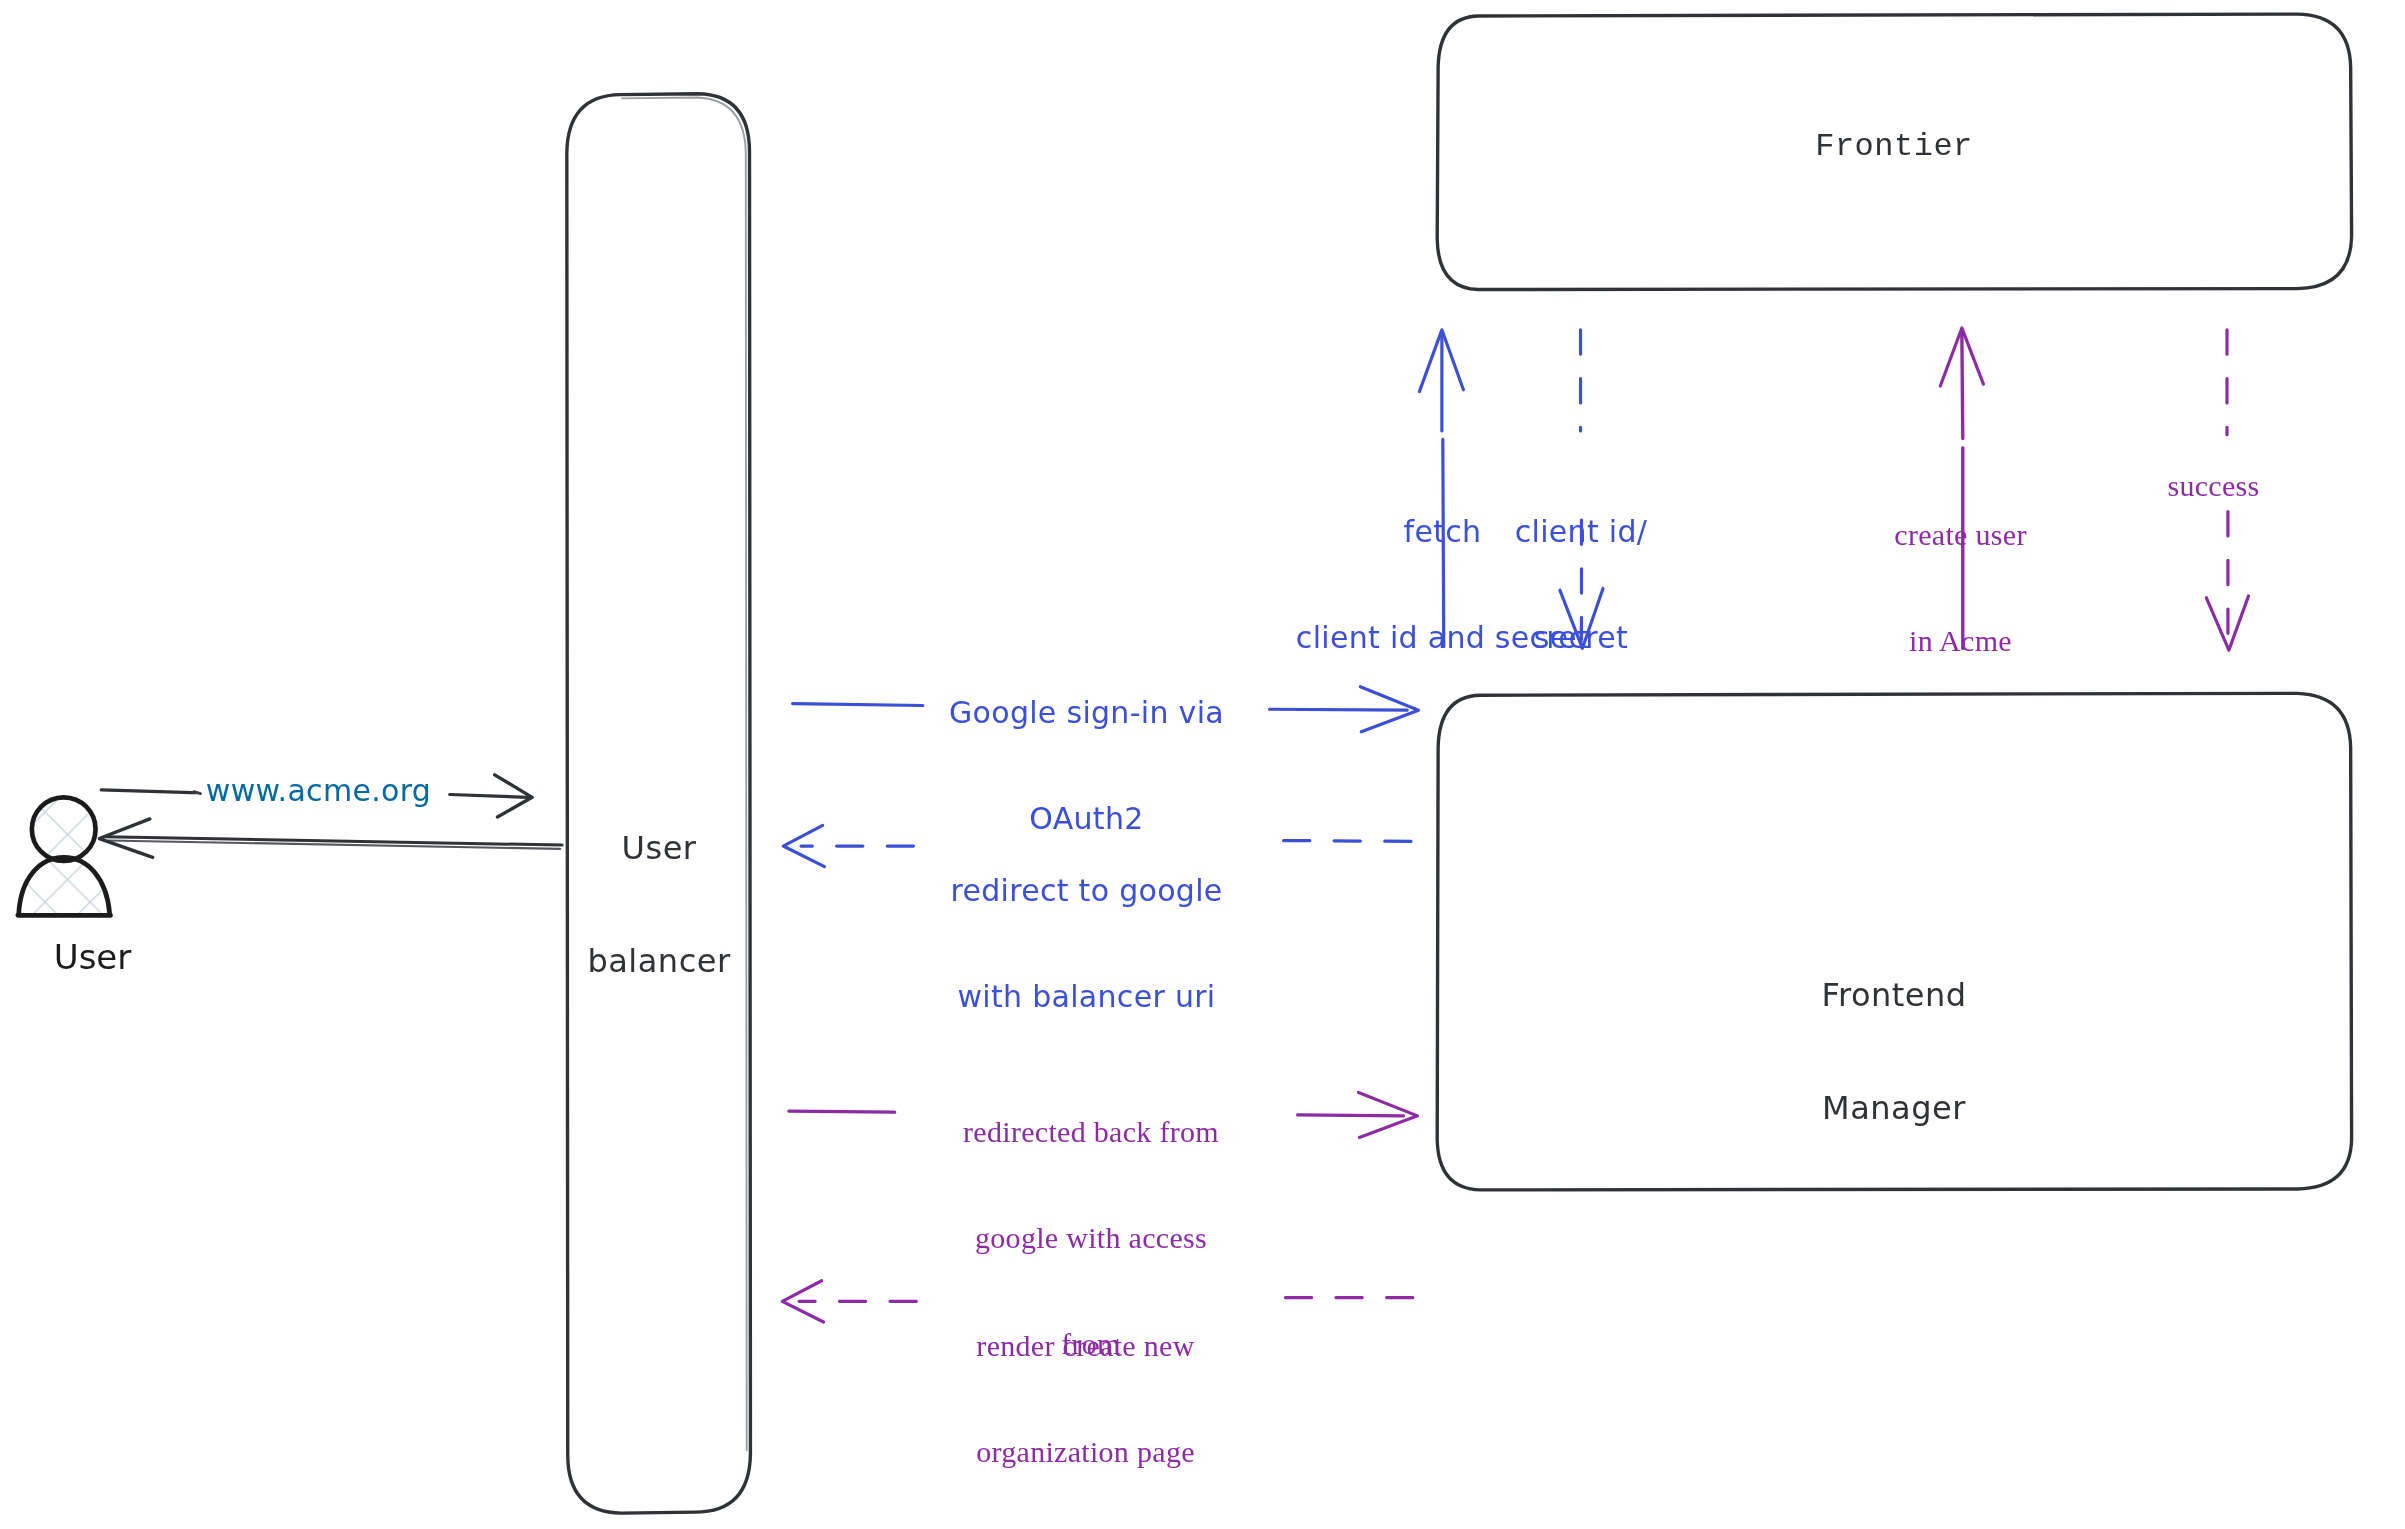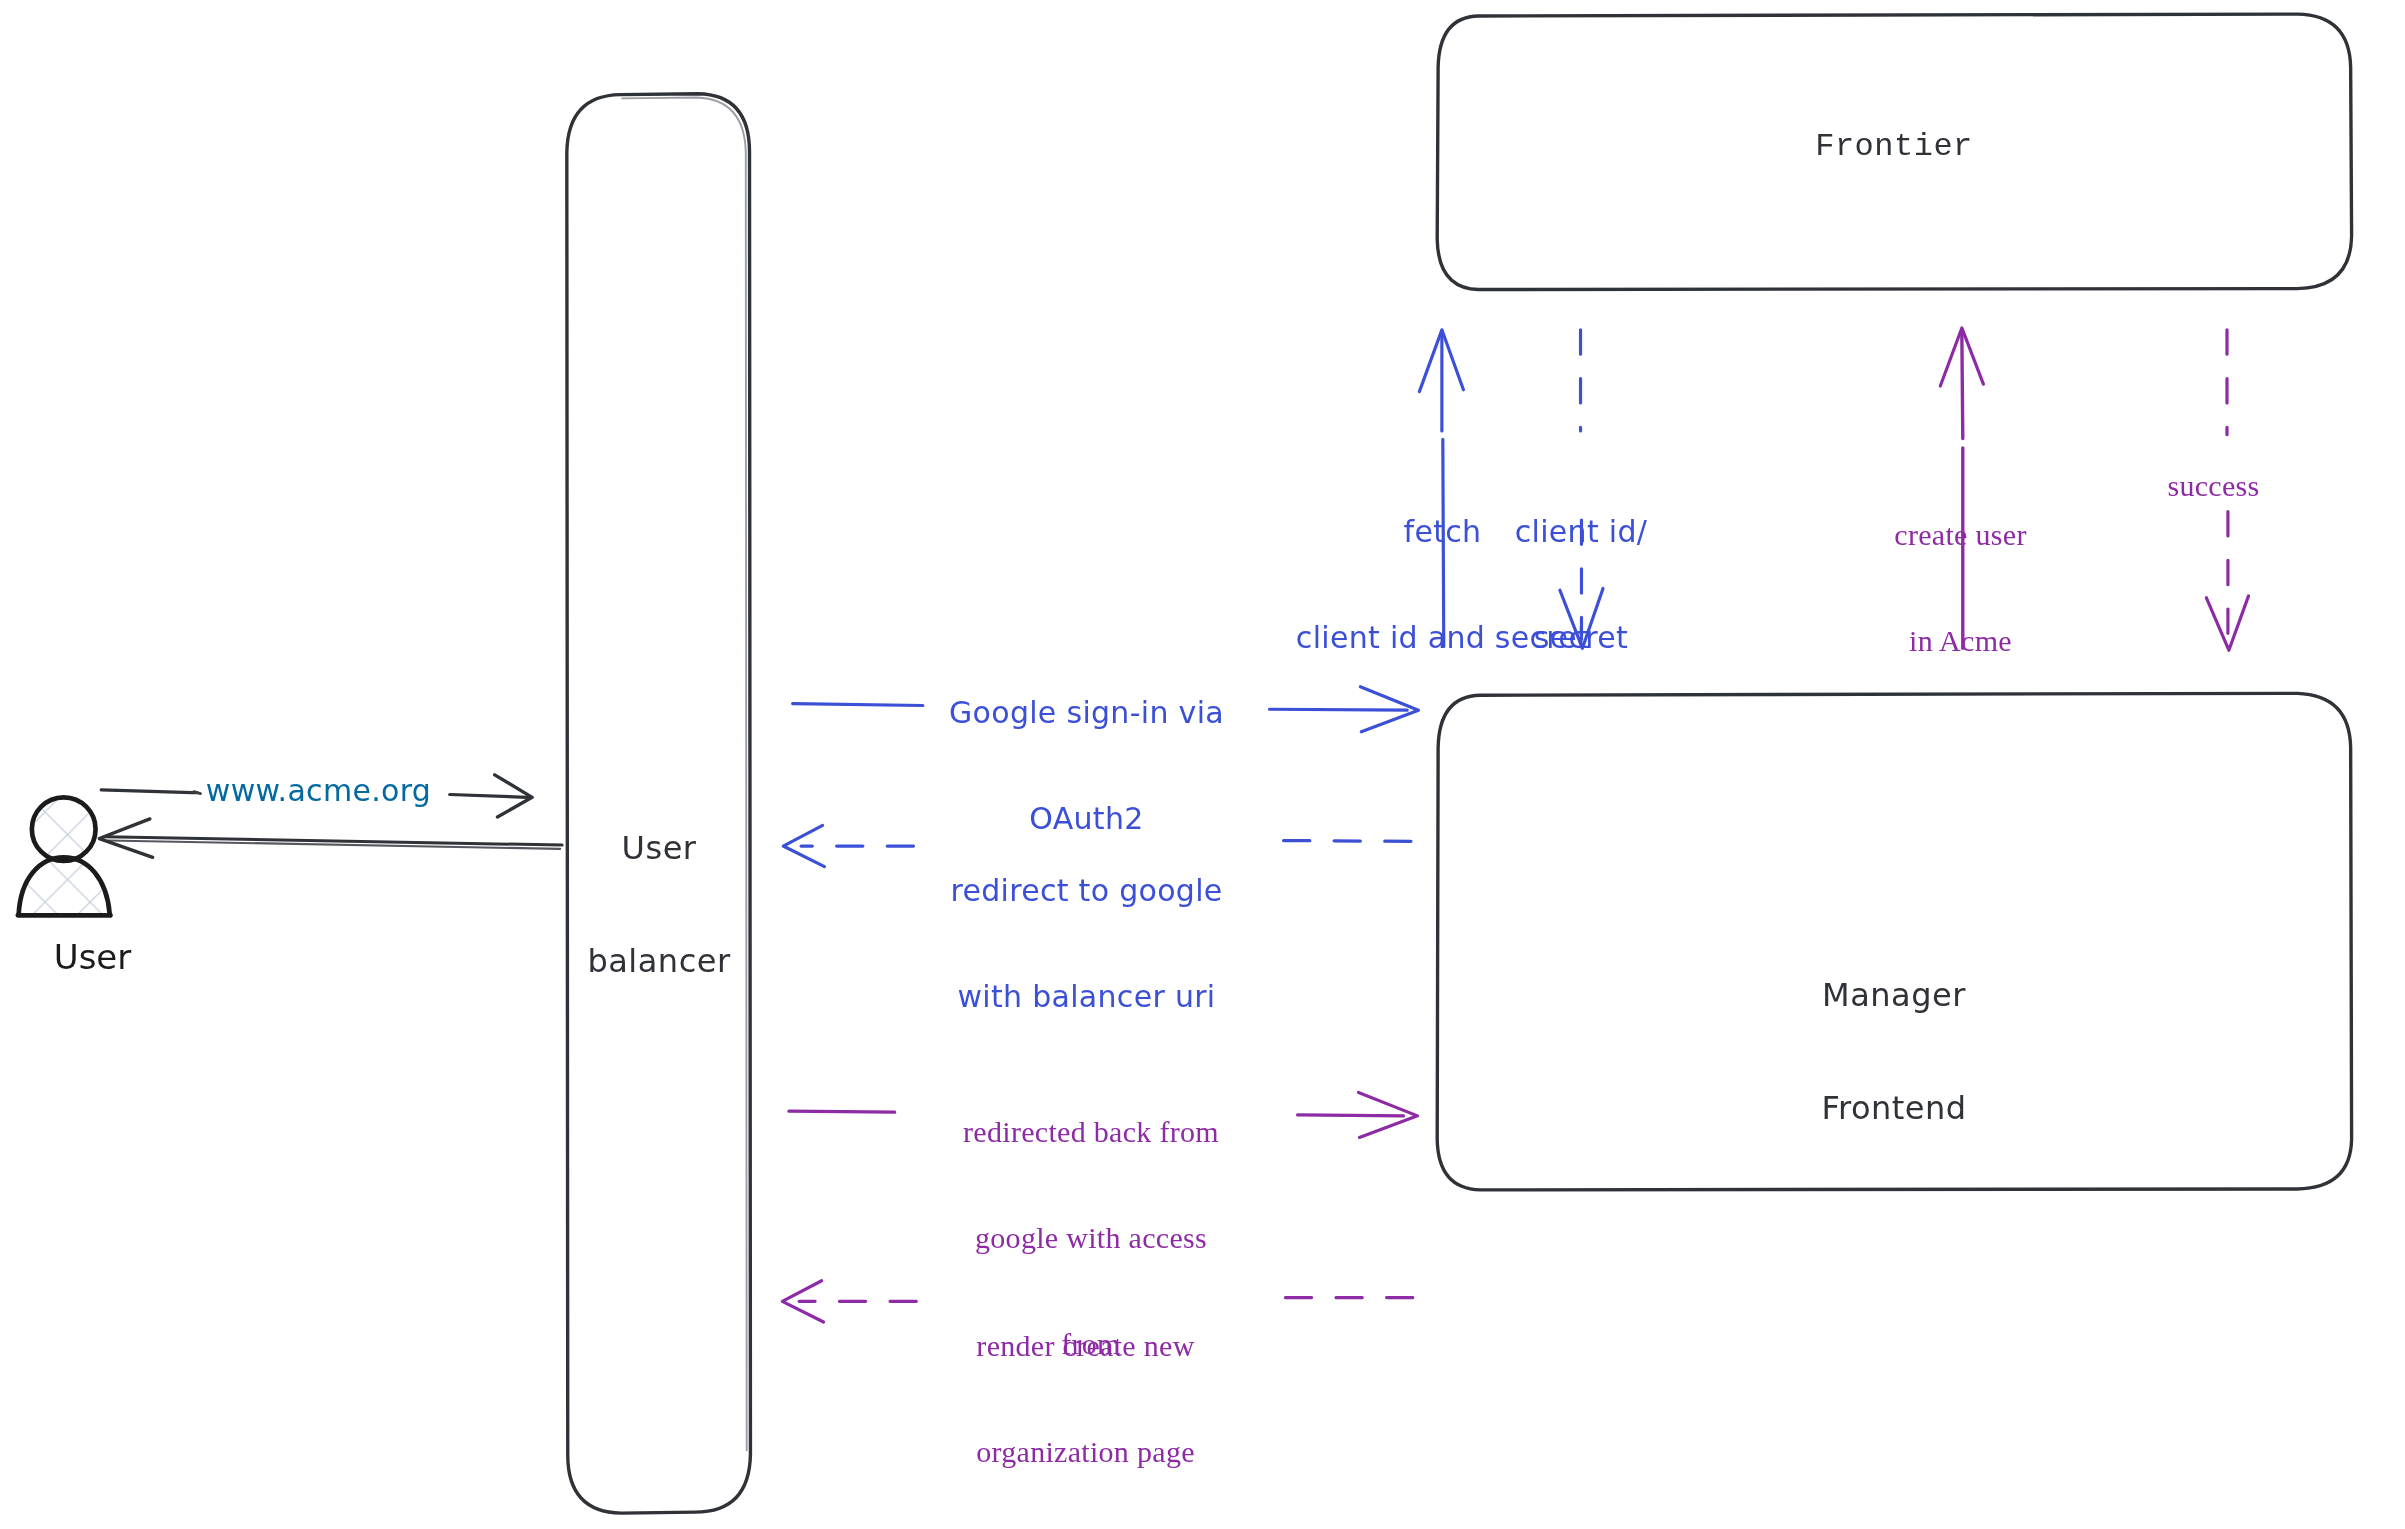--- a/index.html
+++ b/index.html
@@ -144,22 +144,22 @@
 <div class="lbl actor-label" style="left:7px; top:937px; width:131px;padding-left:20px;">User</div>
 
 <div class="lbl node-label" style="left:567px; top:754px; width:184px;">
   <div>User</div>
   <div>balancer</div>
 </div>
 
 <div class="lbl node-label" style="left:1437px; top:128px; width:914px;font-family:Liberation Mono, monospace;">Frontier</div>
 
 <div class="lbl node-label" style="left:1437px; top:901px; width:914px;">
+  <div>Frontend</div>
   <div>Manager</div>
-  <div>Frontend</div>
 </div>
 
 <div class="lbl edge-label edge-dark" style="left:178px; top:773px; width:281px;">www.acme.org</div>
 
 <div class="lbl edge-label edge-blue" style="left:899px; top:624px; width:375px;">
   <div>Google sign-in via</div>
   <div>OAuth2</div>
 </div>
 
 <div class="lbl edge-label edge-blue" style="left:904px; top:802px; width:365px;">

